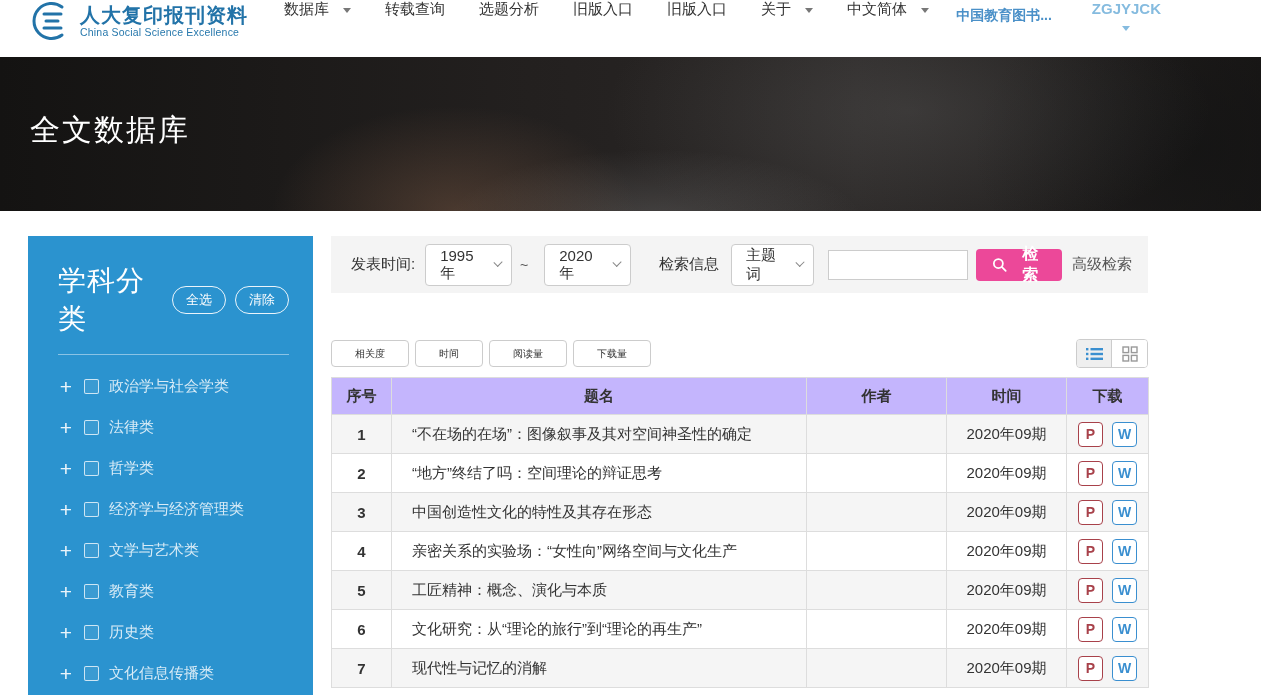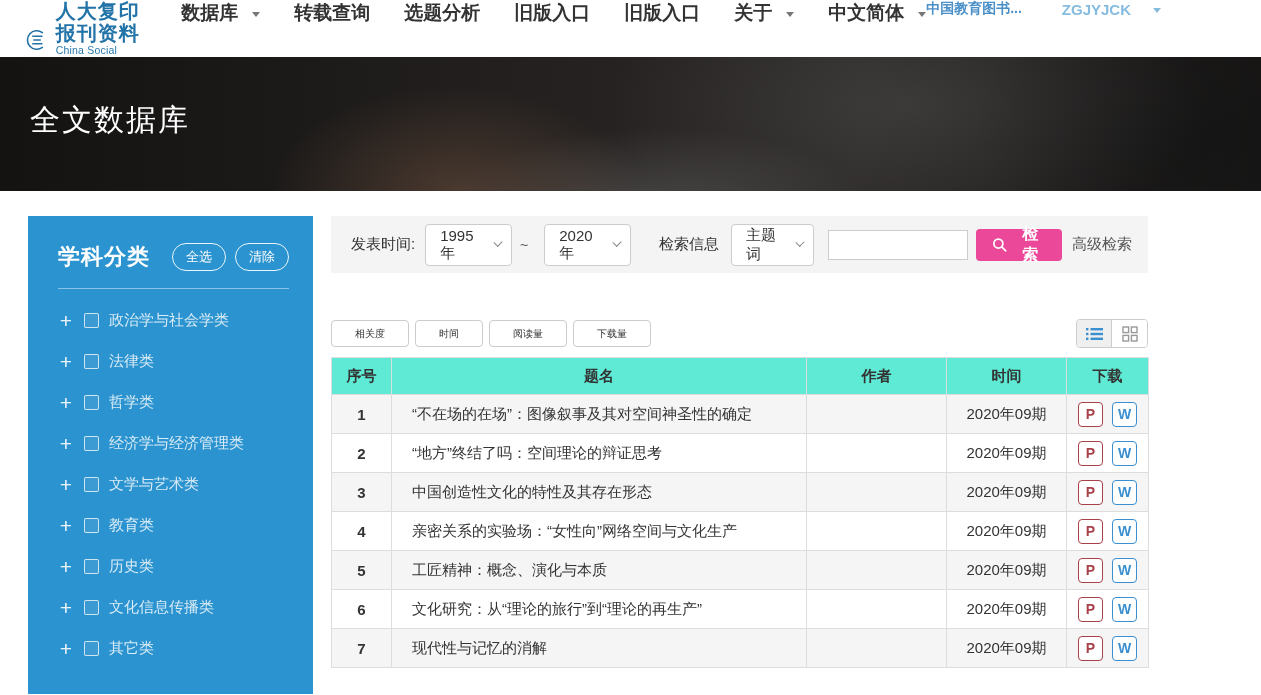--- a/index.html
+++ b/index.html
@@ -5,46 +5,46 @@
   * { margin:0; padding:0; box-sizing:border-box; }
   html,body { width:1261px; height:695px; overflow:hidden; background:#fff;
     font-family:"Liberation Sans","DejaVu Sans",sans-serif; }
 
   
   .header { height:57px; background:#fff; display:flex; align-items:flex-start; padding-left:20px; }
   .logo { display:flex; align-items:center; gap:8px; }
   .logo-txt-cn { font-size:20px; font-weight:700; color:#2273a8; letter-spacing:1px; line-height:1.1; }
   .logo-txt-en { font-size:10.5px; color:#2778ac; letter-spacing:.2px; }
   .nav { display:flex; align-items:center; margin-left:36px; gap:34px; }
-  .nav-item { display:flex; align-items:center; gap:14px; font-size:19px; font-weight:700; color:#333; cursor:pointer; white-space:nowrap; }
+  .nav-item { display:flex; align-items:center; gap:14px; font-size:15px; font-weight:400; color:#333; cursor:pointer; white-space:nowrap; }
   .caret { width:0; height:0; border-left:4px solid transparent; border-right:4px solid transparent; border-top:5px solid #777; margin-top:2px; }
   .header-right { margin-left:auto; margin-right:100px; display:flex; align-items:center; gap:40px; }
   .lib-link { font-size:14px; font-weight:700; color:#4a90c8; cursor:pointer; white-space:nowrap; }
-  .account { display:flex; align-items:center; gap:22px; font-size:15px; font-weight:700; color:#85bbdf; cursor:pointer; }
+  .account { display:flex; align-items:center; gap:7px; font-size:15px; font-weight:700; color:#85bbdf; cursor:pointer;flex-direction:column; }
   .account .caret { border-top-color:#85bbdf; }
 
   
-  .hero { height:134px; position:relative;
+  .hero { height:154px; position:relative;
     background:
       radial-gradient(ellipse 260px 150px at 36% 100%, rgba(140,100,75,.38), transparent 70%),
       radial-gradient(ellipse 300px 110px at 52% 110%, rgba(190,190,190,.22), transparent 70%),
       radial-gradient(ellipse 420px 190px at 72% 35%, rgba(110,110,110,.28), transparent 72%),
       radial-gradient(ellipse 300px 220px at 95% 60%, rgba(20,20,20,.8), transparent 75%),
       linear-gradient(90deg,#141312,#23201f 42%,#2b2827 68%,#191716);
   }
   .hero-title { position:absolute; left:30px; top:50%; transform:translateY(-58%);
     color:#fff; font-size:30px; font-weight:400; letter-spacing:2px; }
 
   
   .content { display:flex; align-items:flex-start; padding:25px 0 0 28px; }
 
   
   .sidebar { width:285px; min-height:427px; background:#2b93cf; color:#fff; padding:26px 24px 36px 30px; }
   .sidebar-head { display:flex; align-items:center; }
-  .sidebar-title { font-size:22px; font-weight:700; letter-spacing:1px; flex:1; }
+  .sidebar-title { font-size:28px; font-weight:400; letter-spacing:1px; flex:1; }
   .pill-btn { border:1px solid rgba(255,255,255,.9); border-radius:14px; background:transparent;
     color:#fff; font-size:13px; padding:4px 13px; cursor:pointer; margin-left:9px; white-space:nowrap; }
   .sidebar-divider { border-bottom:1px solid rgba(255,255,255,.45); margin-top:16px; margin-bottom:6px; }
   .cat-item { display:flex; align-items:center; gap:10px; margin-top:22px; cursor:pointer; }
   .plus { font-size:21px; font-weight:300; color:rgba(255,255,255,.9); line-height:14px; width:16px; text-align:center; }
   .cat-check { width:15px; height:15px; border:1px solid rgba(255,255,255,.75); border-radius:2px; background:rgba(255,255,255,.08); }
   .cat-label { font-size:15px; color:rgba(255,255,255,.82); }
 
   
   .main { width:817px; margin-left:18px; }
@@ -71,21 +71,21 @@
   .sort-btn { border:1px solid #ccc; border-radius:4px; background:#fff; color:#333; font-size:10px;
     height:27px; padding:0 23px; margin-right:6px; cursor:pointer; white-space:nowrap; }
   .view-toggle { margin-left:auto; display:flex; border:1px solid #ccc; border-radius:4px; overflow:hidden; height:29px; }
   .vt-cell { width:35px; display:flex; align-items:center; justify-content:center; cursor:pointer; }
   .vt-list { background:#efefef; border-right:1px solid #ccc; }
   .vt-grid { background:#fff; }
 
   
   table { width:100%; border-collapse:collapse; table-layout:fixed; }
   th, td { border:1px solid #ddd; }
-  th { height:37px; font-size:15px; font-weight:700; color:#333; text-align:center; background:#5eead4; }
+  th { height:37px; font-size:15px; font-weight:700; color:#333; text-align:center; background:#c4b5fd; }
   td { height:39px; font-size:15px; color:#333; text-align:center; }
   tbody tr:nth-child(odd) td { background:#f5f5f5; }
   tbody tr:nth-child(even) td { background:#fff; }
   td.cell-no { font-weight:700; }
   td.cell-title { text-align:left; padding-left:20px; }
   .col-no { width:60px; } .col-title { width:415px; } .col-author { width:140px; }
   .col-time { width:120px; } .col-dl { width:82px; }
   .dl-wrap { display:flex; align-items:center; justify-content:center; gap:9px; }
   .dl-btn { width:25px; height:25px; border-radius:4px; background:#fff; font-size:14px; font-weight:700;
     display:flex; align-items:center; justify-content:center; cursor:pointer; }

